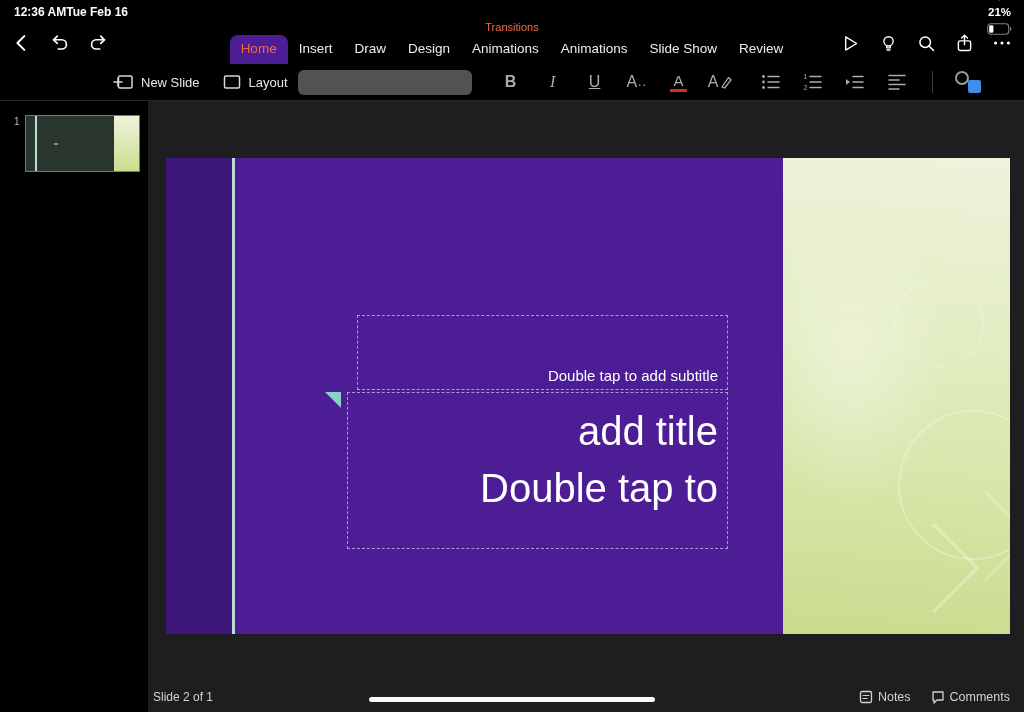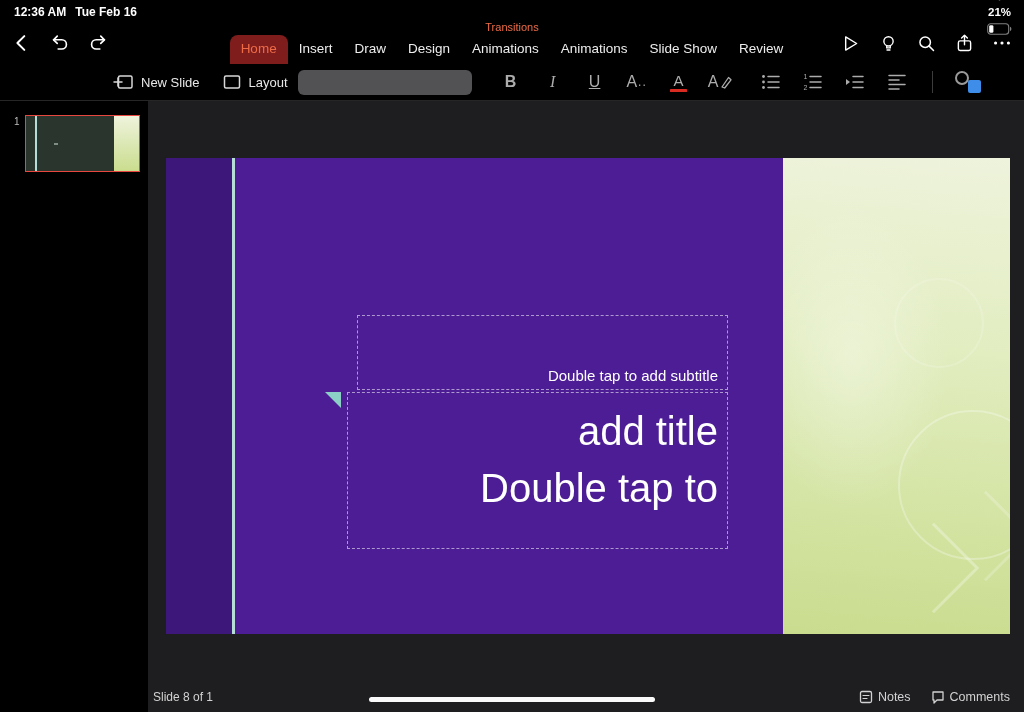--- a/index.html
+++ b/index.html
@@ -5,35 +5,35 @@
   * { margin:0; padding:0; box-sizing:border-box; }
   html,body { background:#000; }
   .app {
     position:relative; width:1024px; height:712px; background:#000;
     font-family:"Liberation Sans", sans-serif; color:#fff; overflow:hidden;
   }
 
   
   .status-bar { height:20px; display:flex; justify-content:space-between; align-items:center;
     padding:3px 12px 0 14px; font-size:12px; font-weight:700; }
-  .status-left { display:flex; gap:9px; }
+  .status-left { display:flex; }
   .status-right { display:flex; align-items:center; gap:5px; font-weight:600; font-size:11.5px;flex-direction:column; }
 
   
   .nav-row { position:relative; height:44px; }
   .nav-left { position:absolute; left:4px; top:8px; display:flex; align-items:center; gap:2px; }
   .nav-right { position:absolute; right:4px; top:8px; display:flex; align-items:center; gap:2px; }
   .icon-btn { width:36px; height:30px; display:flex; align-items:center; justify-content:center;
     background:none; border:none; cursor:pointer; }
   .nav-center { position:absolute; left:0; right:0; top:0; display:flex; flex-direction:column; align-items:center; }
   .doc-title { font-size:11px; color:#ED6C47; margin-top:1px; }
   .tabs { display:flex; margin-top:2px; }
   .tab { padding:6px 11px 8px; font-size:13.5px; color:#ededed; background:transparent; border:none;
     border-radius:8px 8px 0 0; cursor:pointer; font-family:inherit; }
-  .tab.active { background:#7f1d1d; color:#ED6C47; }
+  .tab.active { background:#4c1d95; color:#ED6C47; }
 
   
   .toolbar { height:37px; display:flex; align-items:center; padding-left:112px; border-bottom:1px solid #262626; }
   .tool-btn { display:flex; align-items:center; gap:7px; background:none; border:none; color:#e8e8e8;
     font-size:13px; cursor:pointer; font-family:inherit; }
   .font-field { width:174px; height:25px; border-radius:6px; border:none; background:#525255;
     margin:0 18px 0 10px; color:#eee; padding:0 8px; font-size:13px; }
   .fmt-btn { width:42px; height:30px; display:flex; align-items:center; justify-content:center;
     background:none; border:none; cursor:pointer; color:#acacac; font-size:16px; font-family:inherit; }
   .fmt-bold { font-weight:700; }
@@ -343,21 +343,21 @@
           <div class="tri-marker"></div>
 
           <div class="title-box">
             <span class="line">add title</span>
             <span class="line">Double tap to</span>
           </div>
         </div>
       </div>
 
       <div class="bottom-bar">
-        <span class="slide-counter">Slide 8 of 1</span>
+        <span class="slide-counter">Slide 2 of 1</span>
         <span class="bb-spacer"></span>
         <button class="bb-btn">
           <span>
             <svg width="14" height="14" viewBox="0 0 14 14" fill="none">
               <rect x="1.5" y="1.5" width="11" height="11" rx="1.5" stroke="#d2d2d2" stroke-width="1.3"></rect>
               <path d="M4 5.5 h6 M4 8.5 h4" stroke="#d2d2d2" stroke-width="1.2" stroke-linecap="round"></path>
             </svg>
           </span>
           <span>Notes</span>
         </button>

